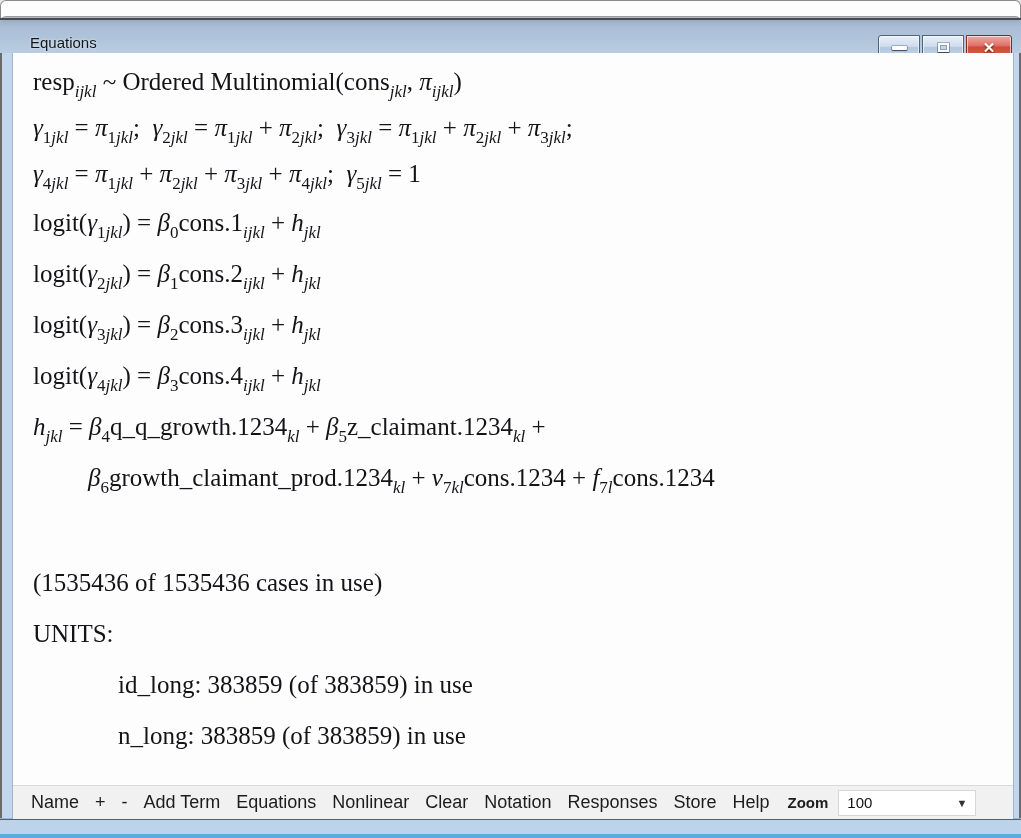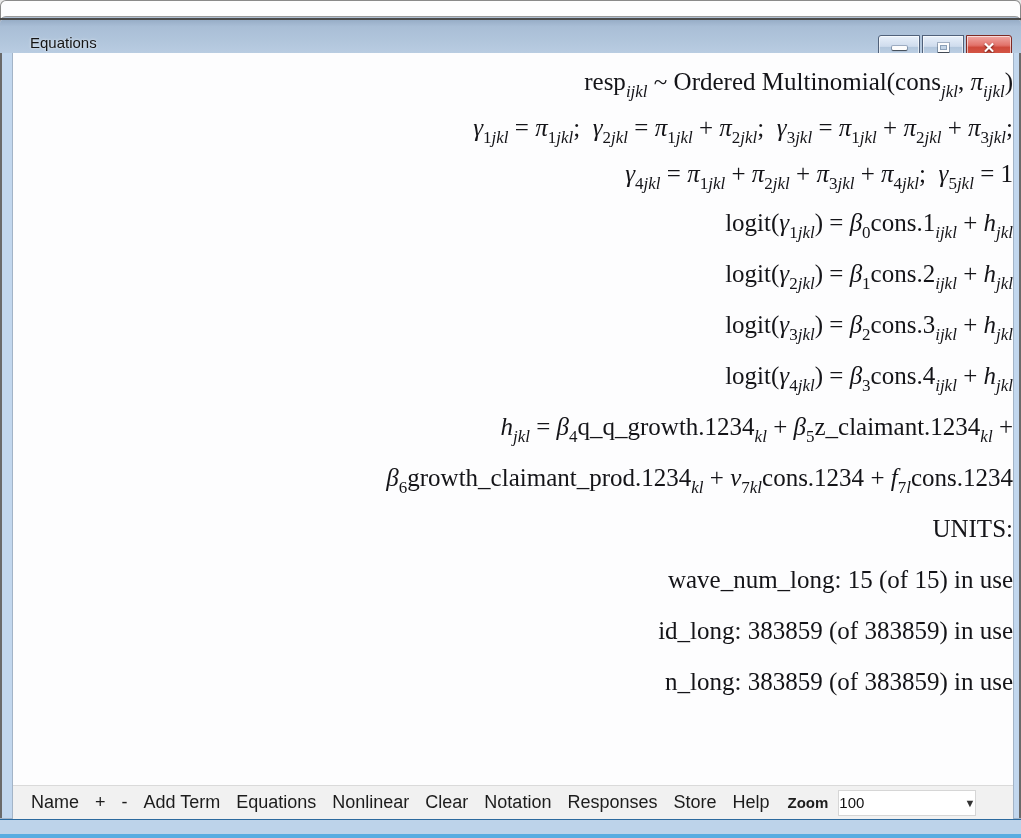--- a/index.html
+++ b/index.html
@@ -81,21 +81,21 @@
   
   .content{
     position:absolute;left:13px;top:53px;width:1000px;height:732px;
     background:#fdfdfe;overflow:hidden;
     padding-top:6px;box-sizing:border-box;
   }
   .eq-line{
     font-family:"Liberation Serif","DejaVu Serif",serif;
     font-size:25px;color:#141418;
     height:51px;line-height:51px;
-    padding-left:20px;white-space:pre;text-align:right;
+    padding-left:20px;white-space:pre;
   }
   .eq-line:nth-child(-n+3){height:46px;line-height:46px;}
   .eq-line.indent-cont{padding-left:75px;}
   .eq-line.indent-unit{padding-left:105px;}
   .eq-line.gap-before{margin-top:54px;}
   .tk-rm{font-style:normal;}
   .tk-it{font-style:italic;}
   .tk-sub{font-size:17px;vertical-align:-0.42em;font-style:normal;letter-spacing:0;}
   .tk-subit{font-size:17px;vertical-align:-0.42em;font-style:italic;}
   
@@ -108,21 +108,21 @@
   }
   .tb-btn{
     background:none;border:none;margin:0;padding:0 8px;
     font-family:"Liberation Sans",sans-serif;font-size:18px;color:#1c1c1c;
     cursor:default;white-space:nowrap;
   }
   .tb-zoom-label{font-weight:bold;padding:0 8px 0 10px;}
   .tb-combo{
     width:138px;height:26px;background:#ffffff;border:1px solid #d6d6d6;
     display:flex;align-items:center;justify-content:space-between;
-    padding:0 0;box-sizing:border-box;margin-left:2px;
+    padding:0 8px;box-sizing:border-box;margin-left:2px;
   }
   .tb-combo-value{font-size:15px;color:#111;}
   .tb-combo-arrow{font-size:11px;color:#333;}
 </style>
 </head>
 <body>
 
 <div class="window">
 
   <div class="titlebar">
@@ -147,22 +147,22 @@
   <div class="content">
       <div class="eq-line indent-base"><span class="tk-rm">resp</span><span class="tk-subit">ijkl</span><span class="tk-rm"> ~ Ordered Multinomial(cons</span><span class="tk-subit">jkl</span><span class="tk-rm">, </span><span class="tk-it">π</span><span class="tk-subit">ijkl</span><span class="tk-rm">)</span></div>
       <div class="eq-line indent-base"><span class="tk-it">γ</span><span class="tk-sub">1</span><span class="tk-subit">jkl</span><span class="tk-rm"> = </span><span class="tk-it">π</span><span class="tk-sub">1</span><span class="tk-subit">jkl</span><span class="tk-rm">;  </span><span class="tk-it">γ</span><span class="tk-sub">2</span><span class="tk-subit">jkl</span><span class="tk-rm"> = </span><span class="tk-it">π</span><span class="tk-sub">1</span><span class="tk-subit">jkl</span><span class="tk-rm"> + </span><span class="tk-it">π</span><span class="tk-sub">2</span><span class="tk-subit">jkl</span><span class="tk-rm">;  </span><span class="tk-it">γ</span><span class="tk-sub">3</span><span class="tk-subit">jkl</span><span class="tk-rm"> = </span><span class="tk-it">π</span><span class="tk-sub">1</span><span class="tk-subit">jkl</span><span class="tk-rm"> + </span><span class="tk-it">π</span><span class="tk-sub">2</span><span class="tk-subit">jkl</span><span class="tk-rm"> + </span><span class="tk-it">π</span><span class="tk-sub">3</span><span class="tk-subit">jkl</span><span class="tk-rm">;</span></div>
       <div class="eq-line indent-base"><span class="tk-it">γ</span><span class="tk-sub">4</span><span class="tk-subit">jkl</span><span class="tk-rm"> = </span><span class="tk-it">π</span><span class="tk-sub">1</span><span class="tk-subit">jkl</span><span class="tk-rm"> + </span><span class="tk-it">π</span><span class="tk-sub">2</span><span class="tk-subit">jkl</span><span class="tk-rm"> + </span><span class="tk-it">π</span><span class="tk-sub">3</span><span class="tk-subit">jkl</span><span class="tk-rm"> + </span><span class="tk-it">π</span><span class="tk-sub">4</span><span class="tk-subit">jkl</span><span class="tk-rm">;  </span><span class="tk-it">γ</span><span class="tk-sub">5</span><span class="tk-subit">jkl</span><span class="tk-rm"> = 1</span></div>
       <div class="eq-line indent-base"><span class="tk-rm">logit(</span><span class="tk-it">γ</span><span class="tk-sub">1</span><span class="tk-subit">jkl</span><span class="tk-rm">) = </span><span class="tk-it">β</span><span class="tk-sub">0</span><span class="tk-rm">cons.1</span><span class="tk-subit">ijkl</span><span class="tk-rm"> + </span><span class="tk-it">h</span><span class="tk-subit">jkl</span></div>
       <div class="eq-line indent-base"><span class="tk-rm">logit(</span><span class="tk-it">γ</span><span class="tk-sub">2</span><span class="tk-subit">jkl</span><span class="tk-rm">) = </span><span class="tk-it">β</span><span class="tk-sub">1</span><span class="tk-rm">cons.2</span><span class="tk-subit">ijkl</span><span class="tk-rm"> + </span><span class="tk-it">h</span><span class="tk-subit">jkl</span></div>
       <div class="eq-line indent-base"><span class="tk-rm">logit(</span><span class="tk-it">γ</span><span class="tk-sub">3</span><span class="tk-subit">jkl</span><span class="tk-rm">) = </span><span class="tk-it">β</span><span class="tk-sub">2</span><span class="tk-rm">cons.3</span><span class="tk-subit">ijkl</span><span class="tk-rm"> + </span><span class="tk-it">h</span><span class="tk-subit">jkl</span></div>
       <div class="eq-line indent-base"><span class="tk-rm">logit(</span><span class="tk-it">γ</span><span class="tk-sub">4</span><span class="tk-subit">jkl</span><span class="tk-rm">) = </span><span class="tk-it">β</span><span class="tk-sub">3</span><span class="tk-rm">cons.4</span><span class="tk-subit">ijkl</span><span class="tk-rm"> + </span><span class="tk-it">h</span><span class="tk-subit">jkl</span></div>
       <div class="eq-line indent-base"><span class="tk-it">h</span><span class="tk-subit">jkl</span><span class="tk-rm"> = </span><span class="tk-it">β</span><span class="tk-sub">4</span><span class="tk-rm">q_q_growth.1234</span><span class="tk-subit">kl</span><span class="tk-rm"> + </span><span class="tk-it">β</span><span class="tk-sub">5</span><span class="tk-rm">z_claimant.1234</span><span class="tk-subit">kl</span><span class="tk-rm"> +</span></div>
       <div class="eq-line indent-cont"><span class="tk-it">β</span><span class="tk-sub">6</span><span class="tk-rm">growth_claimant_prod.1234</span><span class="tk-subit">kl</span><span class="tk-rm"> + </span><span class="tk-it">v</span><span class="tk-sub">7</span><span class="tk-subit">kl</span><span class="tk-rm">cons.1234</span><span class="tk-rm"> + </span><span class="tk-it">f</span><span class="tk-sub">7</span><span class="tk-subit">l</span><span class="tk-rm">cons.1234</span></div>
+      <div class="eq-line indent-base gap-before"><span class="tk-rm">(1535436 of 1535436 cases in use)</span></div>
       <div class="eq-line indent-base"><span class="tk-rm">UNITS:</span></div>
-      <div class="eq-line indent-unit"><span class="tk-rm">wave_num_long: 15 (of 15) in use</span></div>
       <div class="eq-line indent-unit"><span class="tk-rm">id_long: 383859 (of 383859) in use</span></div>
       <div class="eq-line indent-unit"><span class="tk-rm">n_long: 383859 (of 383859) in use</span></div>
     </div>
 
   <div class="toolbar">
     <span style="display:flex;align-items:center;">
         <button class="tb-btn">Name</button>
         <button class="tb-btn">+</button>
         <button class="tb-btn">-</button>
         <button class="tb-btn">Add Term</button>

